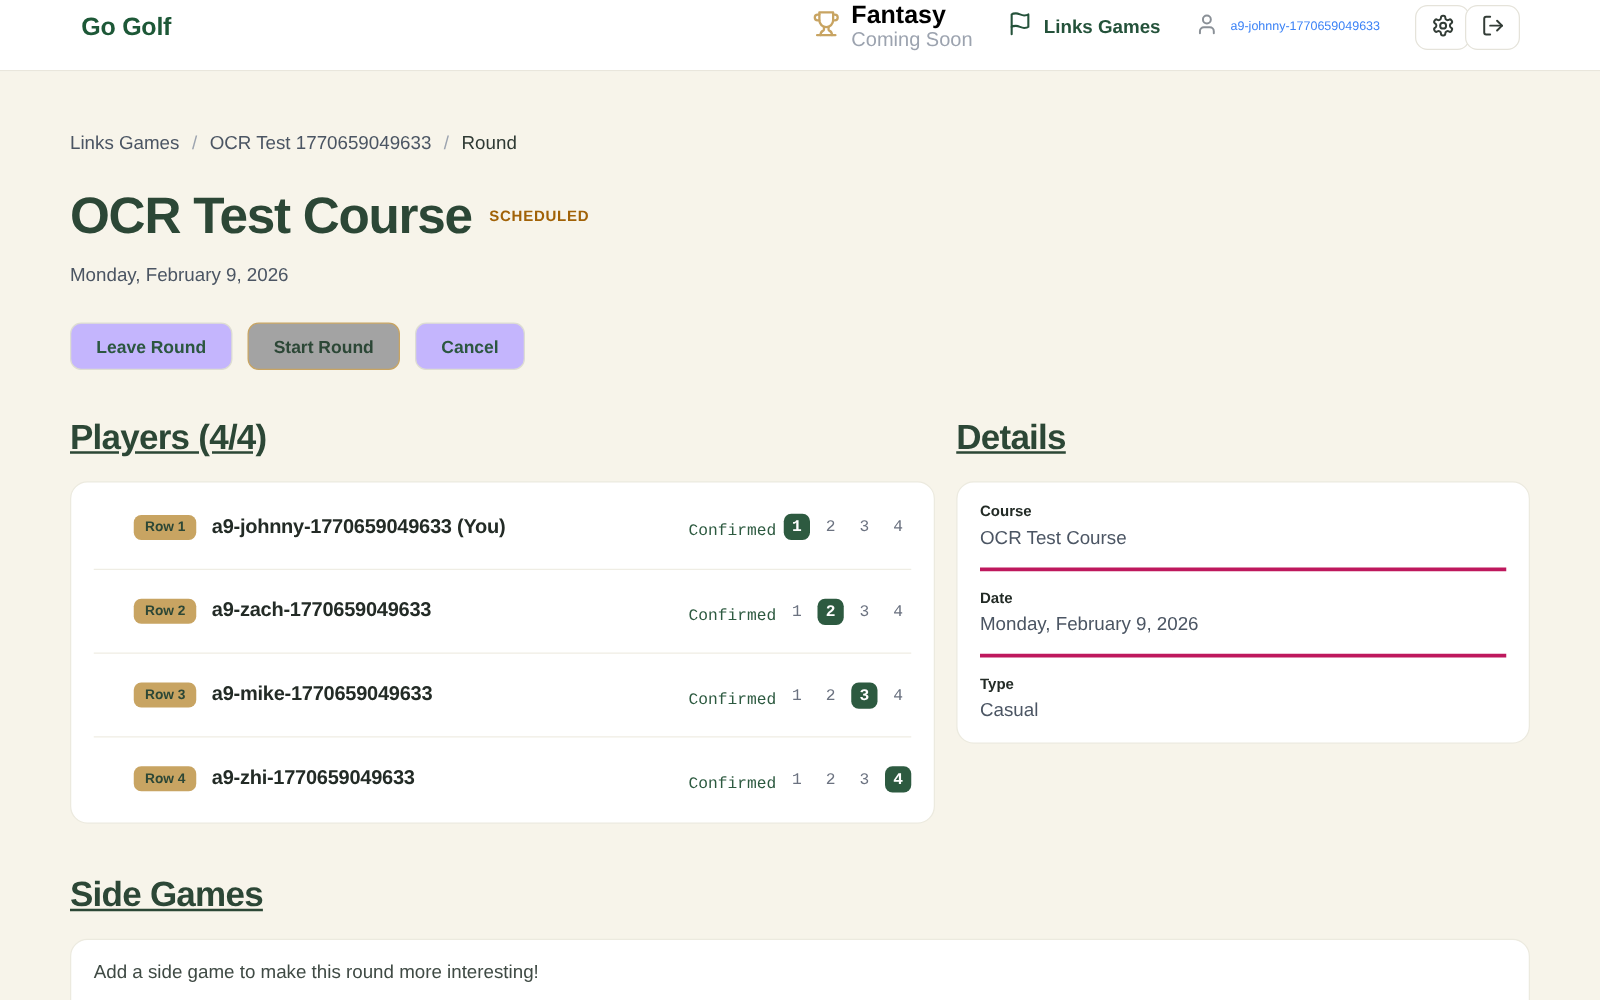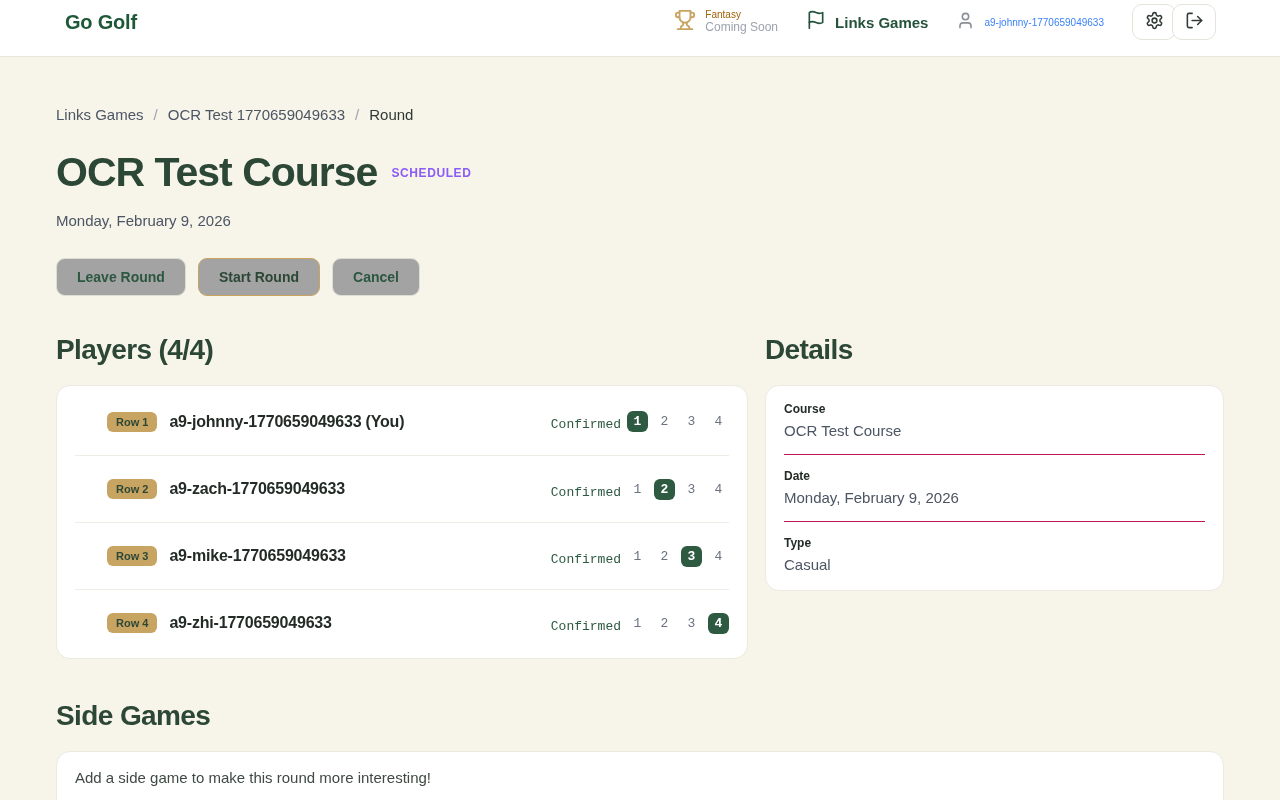--- a/index.html
+++ b/index.html
@@ -24,22 +24,22 @@
     font-size: 20px;
     font-weight: 700;
     color: #1d5837;
     letter-spacing: -0.2px;
     cursor: pointer;
   }
   .header-right { display: flex; align-items: center; gap: 28px; }
   .nav-item { display: flex; align-items: center; gap: 9px; cursor: pointer; }
   .nav-item svg { flex: 0 0 auto; }
   .fantasy-text { line-height: 1.15; }
-  .fantasy-label { font-size: 10px; font-weight: 400; color: #a16207; }
-  .fantasy-sub { font-size: 12px; color: #9ca3af; }
+  .fantasy-label { font-size: 20px; font-weight: 700; color: #000000; }
+  .fantasy-sub { font-size: 16px; color: #9ca3af; }
   .links-label { font-size: 15px; font-weight: 700; color: #24523a; }
   .user-label { font-size: 10px; color: #3b82f6; }
   .icon-btn {
     width: 44px; height: 36px;
     border: 1px solid #e5e3da;
     background: #ffffff;
     border-radius: 10px;
     display: flex; align-items: center; justify-content: center;
     cursor: pointer;
   }
@@ -64,36 +64,36 @@
     font-size: 41px;
     font-weight: 800;
     letter-spacing: -1px;
     color: #2c4736;
   }
   .status-badge {
     margin-left: 14px;
     font-size: 12px;
     font-weight: 700;
     letter-spacing: 0.6px;
-    color: #8b5cf6;
+    color: #a16207;
   }
   .round-date { margin-top: 16px; font-size: 15px; color: #4b5563; }
 
   .actions { margin-top: 29px; display: flex; gap: 12px; }
   .btn {
     height: 38px;
     padding: 0 20px;
     border-radius: 9px;
     font-family: inherit;
     font-size: 14px;
     font-weight: 700;
     cursor: pointer;
   }
   .btn-outline {
-    background: #a3a3a3;
+    background: #c4b5fd;
     border: 1px solid #ddddd2;
     color: #2c5740;
   }
   .btn-tan {
     background: #a3a3a3;
     border: 1px solid #c8a462;
     color: #2c4736;
   }
 
   
@@ -102,20 +102,21 @@
     display: grid;
     grid-template-columns: 692px 1fr;
     gap: 17px;
     align-items: start;
   }
   .section-heading {
     font-size: 28px;
     font-weight: 800;
     letter-spacing: -0.6px;
     color: #2c4736;
+    text-decoration: underline;
   }
   .card {
     margin-top: 19px;
     background: #ffffff;
     border: 1px solid #eceadf;
     border-radius: 14px;
     padding: 2px 18px;
   }
 
   
@@ -150,21 +151,21 @@
     cursor: pointer;
   }
   .pos-cell.active {
     background: #2d5a40;
     color: #ffffff;
     font-weight: 600;
   }
 
   
   .detail-item { padding: 14px 0 15px; }
-  .detail-item + .detail-item { border-top: 1px solid #be185d; }
+  .detail-item + .detail-item { border-top: 3px solid #be185d; }
   .detail-label { font-size: 12px; font-weight: 700; color: #232b26; }
   .detail-value { margin-top: 6px; font-size: 15px; color: #4b5563; }
 
   
   .side-games { margin-top: 41px; }
   .side-card {
     margin-top: 19px;
     background: #ffffff;
     border: 1px solid #eceadf;
     border-radius: 14px;

